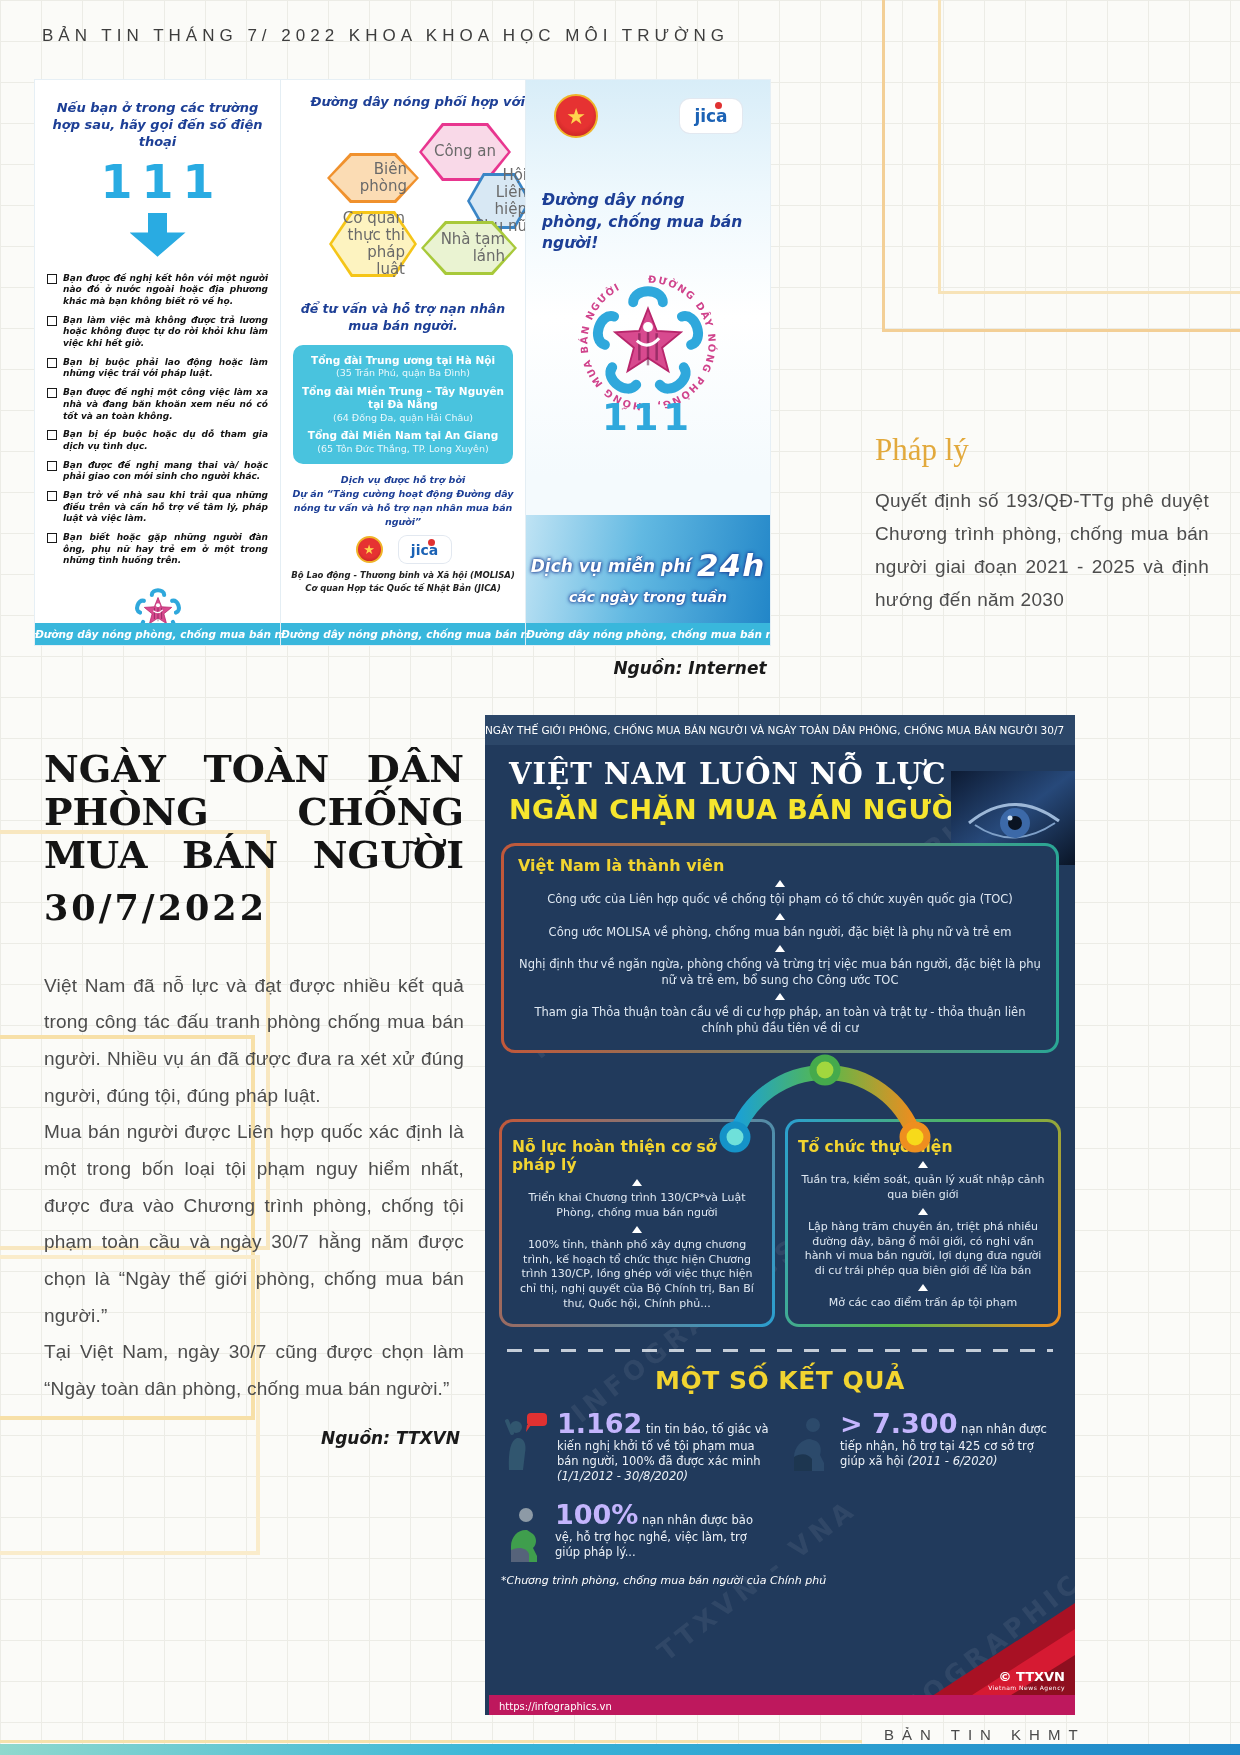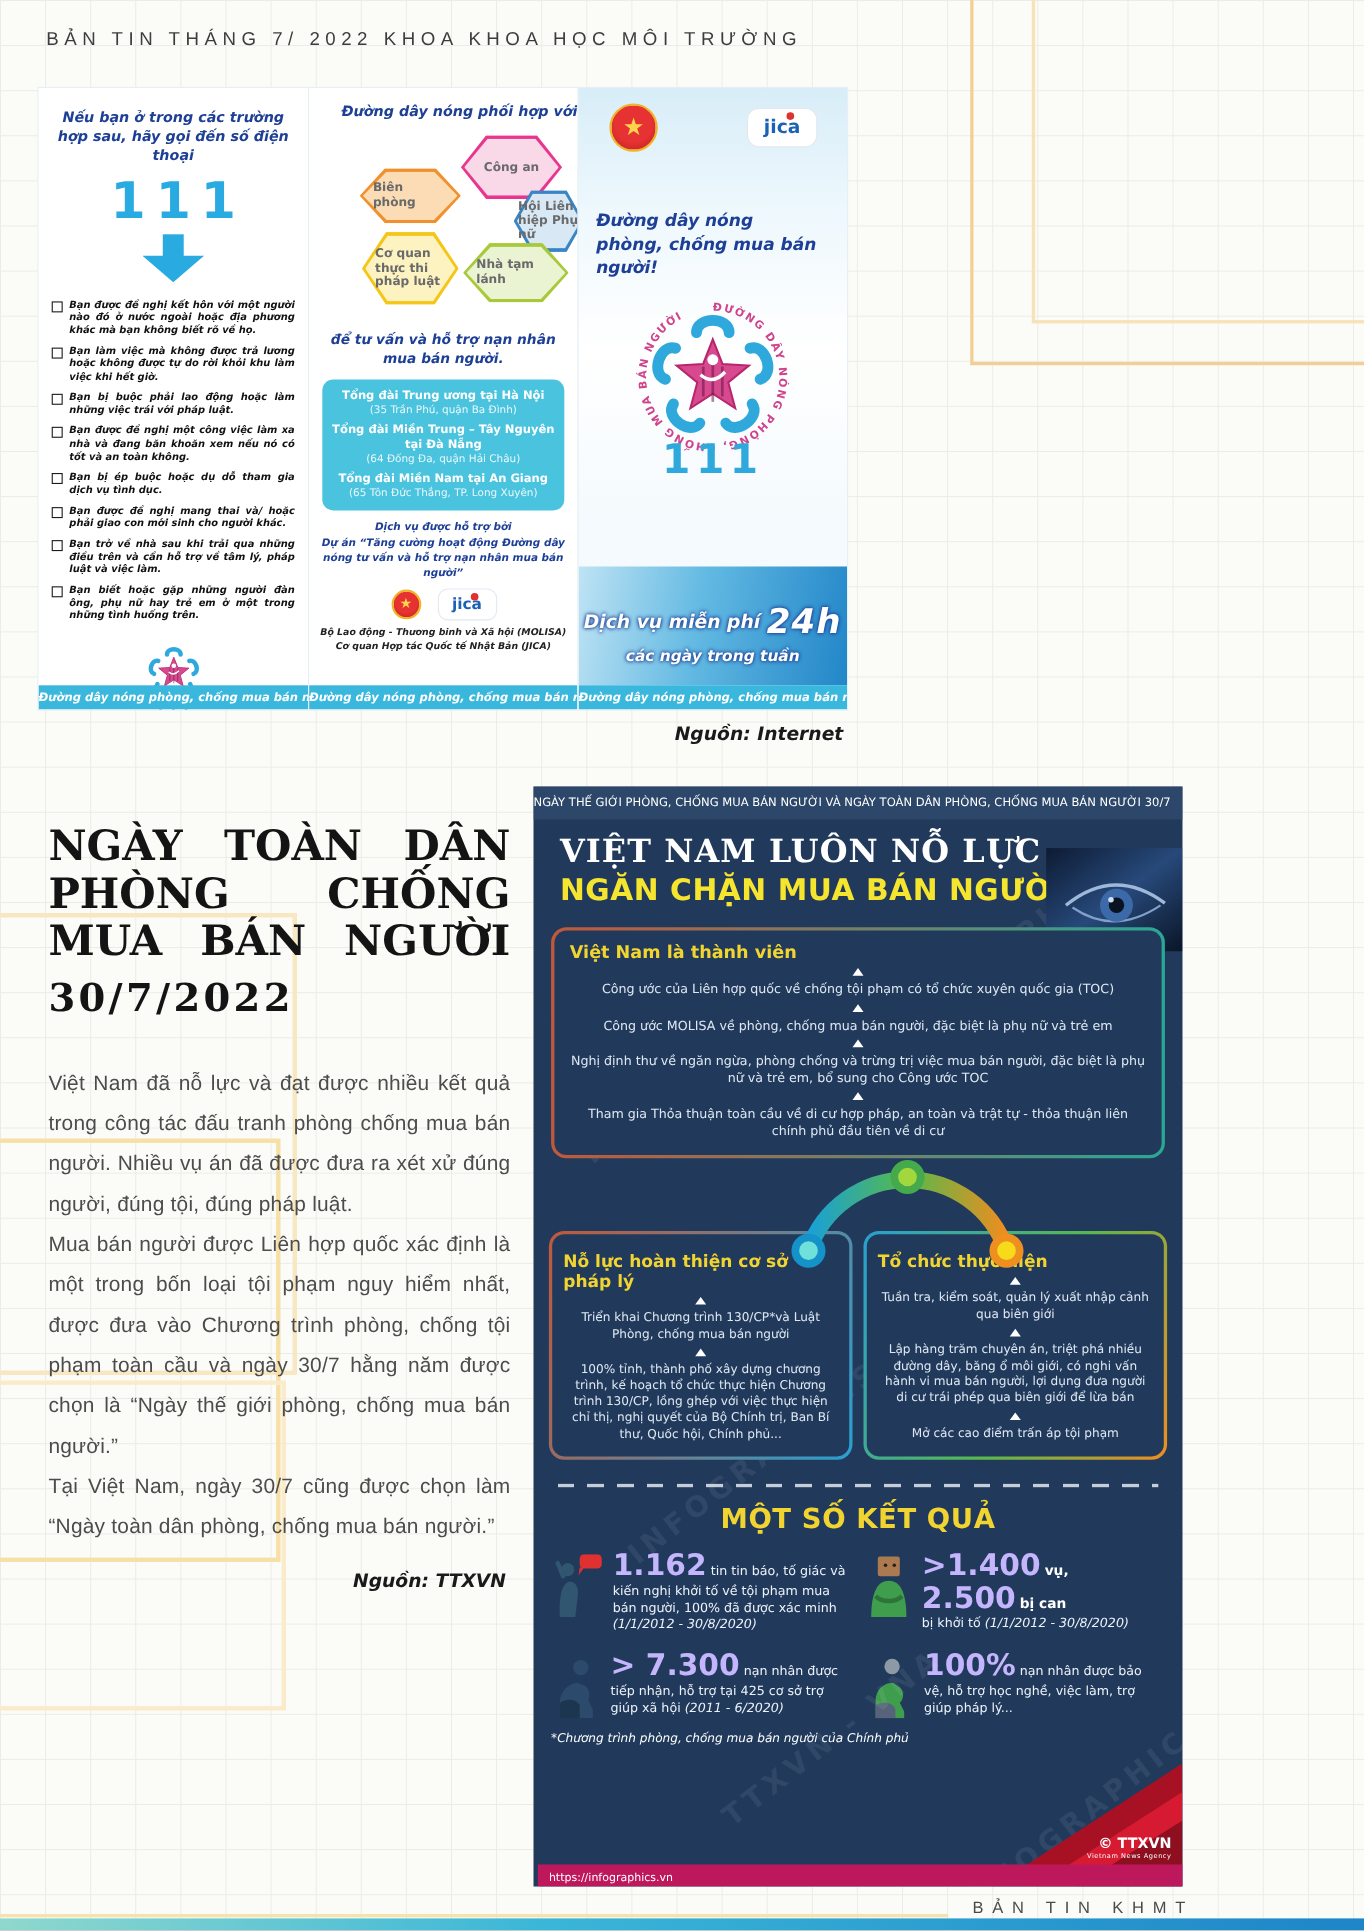--- a/index.html
+++ b/index.html
@@ -31,21 +31,21 @@
   .pli{display:flex;gap:6px;margin-bottom:7px}
   .cb{flex:none;width:10px;height:10px;border:1.6px solid #1a1a1a;margin-top:1px;background:#fff}
   .pli .t{font-style:italic;font-weight:bold;font-size:9px;line-height:1.3;color:#111;text-align:justify}
   .logo111{display:block;margin:14px auto 0}
   
   .p2-title{margin-top:14px;text-align:right;font-style:italic;font-weight:bold;font-size:13px;color:#1d3f96}
   .hexwrap{position:relative;height:186px}
   .hex{position:absolute;display:flex;align-items:center;justify-content:center}
   .hex .ho{position:absolute;inset:0;clip-path:polygon(25% 0,75% 0,100% 50%,75% 100%,25% 100%,0 50%)}
   .hex .hi{position:absolute;inset:3px;clip-path:polygon(25% 0,75% 0,100% 50%,75% 100%,25% 100%,0 50%)}
-  .hex span{position:relative;font-weight:bold;font-size:11px;line-height:1.15;color:#6a6a6a;text-align:left;padding:0 12px}
+  .hex span{position:relative;font-weight:normal;font-size:15px;line-height:1.15;color:#6a6a6a;text-align:right;padding:0 12px}
   .hx1 .ho{background:#e8368f}.hx1 .hi{background:#f9d9e8}
   .hx2 .ho{background:#f0912d}.hx2 .hi{background:#fbdcb4}
   .hx3 .ho{background:#3a85c6}.hx3 .hi{background:#d8e8f4}
   .hx4 .ho{background:#f5c518}.hx4 .hi{background:#fdf3c0}
   .hx5 .ho{background:#a8c93a}.hx5 .hi{background:#eaf3d2}
   .p2-sub{margin:6px 16px 0;text-align:center;font-style:italic;font-weight:bold;font-size:12.5px;line-height:1.35;color:#1d3f96}
   .hotbox{margin:10px 12px 0;background:#49c3de;border-radius:10px;padding:9px 4px;text-align:center}
   .hot-n{font-weight:bold;font-size:10.5px;line-height:1.3;color:#fff}
   .hot-a{font-size:9.5px;line-height:1.3;color:#e9f8fc;margin-bottom:5px}
   .p2-sup{margin:9px 10px 0;text-align:center;font-style:italic;font-weight:bold;font-size:9.5px;line-height:1.45;color:#1d3f96}
@@ -298,20 +298,24 @@
         <span>Dịch vụ miễn phí</span>
         <span class="big24">24h</span>
       </div>
       <div class="p3-free2">các ngày trong tuần</div>
       <div class="cyanbar">Đường dây nóng phòng, chống mua bán người 111</div>
     </div>
   </section>
 
   <div class="src-internet">Nguồn: Internet</div>
 
+  <section class="legal">
+    <h2>Pháp lý</h2>
+    <p>Quyết định số 193/QĐ-TTg phê duyệt Chương trình phòng, chống mua bán người giai đoạn 2021 - 2025 và định hướng đến năm 2030</p>
+  </section>
 
   <section class="article">
     <h1>NGÀY TOÀN DÂN PHÒNG CHỐNG MUA BÁN NGƯỜI</h1>
     <div class="date">30/7/2022</div>
     <div class="body">
       <p>Việt Nam đã nỗ lực và đạt được nhiều kết quả trong công tác đấu tranh phòng chống mua bán người. Nhiều vụ án đã được đưa ra xét xử đúng người, đúng tội, đúng pháp luật.</p>
       <p>Mua bán người được Liên hợp quốc xác định là một trong bốn loại tội phạm nguy hiểm nhất, được đưa vào Chương trình phòng, chống tội phạm toàn cầu và ngày 30/7 hằng năm được chọn là “Ngày thế giới phòng, chống mua bán người.”</p>
       <p>Tại Việt Nam, ngày 30/7 cũng được chọn làm “Ngày toàn dân phòng, chống mua bán người.”</p>
     </div>
     <div class="src">Nguồn: TTXVN</div>
@@ -409,37 +413,20 @@
           <path d="M11,20 L6,8" stroke="#31566f" stroke-width="4" stroke-linecap="round"></path>
           <path d="M8,57 C7,38 10,27 16,25 C22,24 26,30 24,40 L22,57 Z" fill="#31566f"></path>
         </svg>
         <div class="st">
           <span class="sv">1.162</span>
           <span>tin tin báo, tố giác và kiến nghị khởi tố về tội phạm mua bán người, 100% đã được xác minh</span>
           <span class="sp">(1/1/2012 - 30/8/2020)</span>
         </div>
       </div>
       <div class="stat">
-        <svg width="44" height="58" viewBox="0 0 44 58">
-          <rect x="12" y="2" width="20" height="18" rx="2" fill="#ab7a50"></rect>
-          <circle cx="19" cy="10" r="1.6" fill="#2c1d10"></circle>
-            <circle cx="27" cy="10" r="1.6" fill="#2c1d10"></circle>
-          <path d="M6,57 C6,34 12,24 22,24 C32,24 38,34 38,57 Z" fill="#3f9e4d"></path>
-          <path d="M10,38 C16,44 28,44 34,38" stroke="#2e7439" stroke-width="4" fill="none"></path>
-        </svg>
-        <div class="st">
-          <span class="sv">&gt;1.400</span>
-          <span class="su">vụ,</span>
-          <span class="sv">2.500</span>
-          <span class="su">bị can</span><br>
-          <span>bị khởi tố</span>
-          <span class="sp">(1/1/2012 - 30/8/2020)</span>
-        </div>
-      </div>
-      <div class="stat">
         <svg width="46" height="58" viewBox="0 0 46 58">
           <circle cx="27" cy="12" r="7" fill="#2c4a6b"></circle>
           <path d="M8,58 L8,44 C8,34 16,26 24,26 L30,28 C34,30 36,36 34,42 L38,50 L38,58 Z" fill="#2c4a6b"></path>
           <path d="M8,44 C14,40 22,40 26,46 L26,58 L8,58 Z" fill="#1d3650"></path>
         </svg>
         <div class="st">
           <span class="sv">&gt; 7.300</span>
           <span>nạn nhân được tiếp nhận, hỗ trợ tại 425 cơ sở trợ giúp xã hội</span>
           <span class="sp">(2011 - 6/2020)</span>
         </div>

